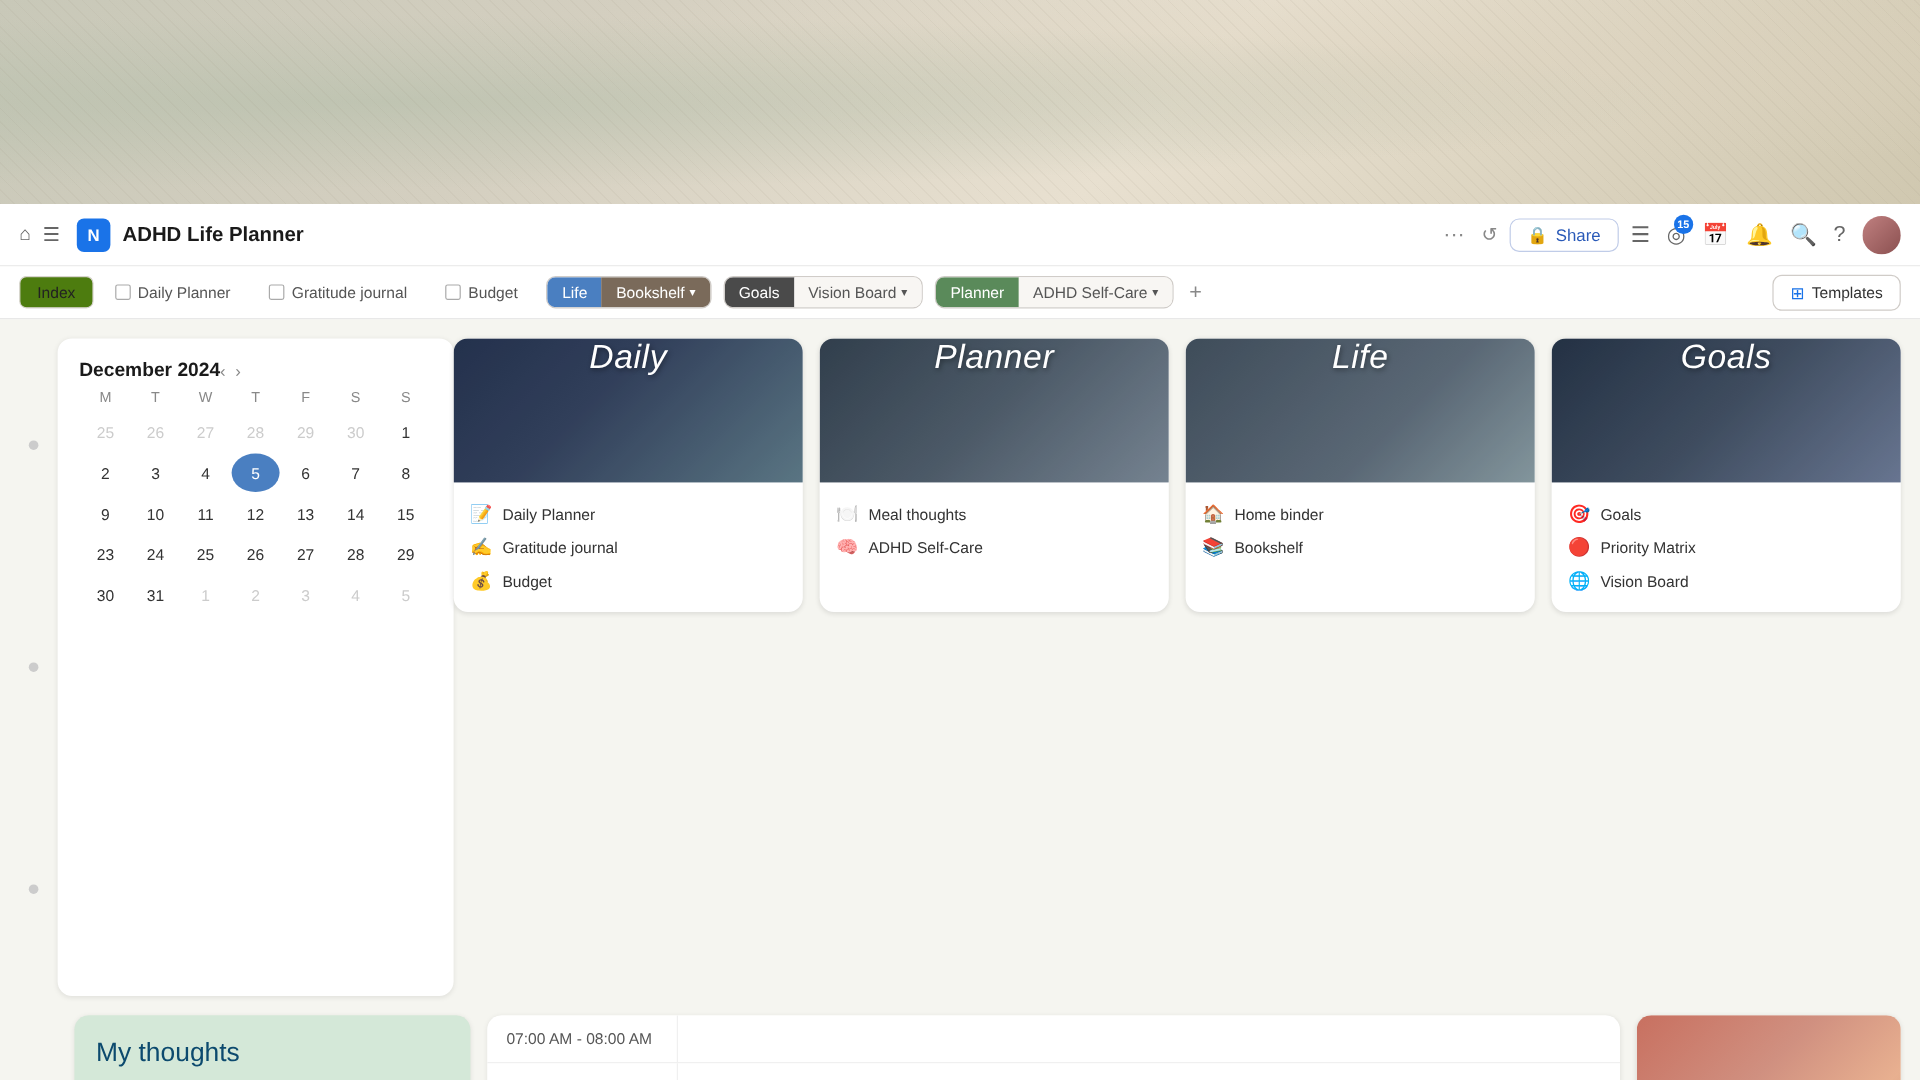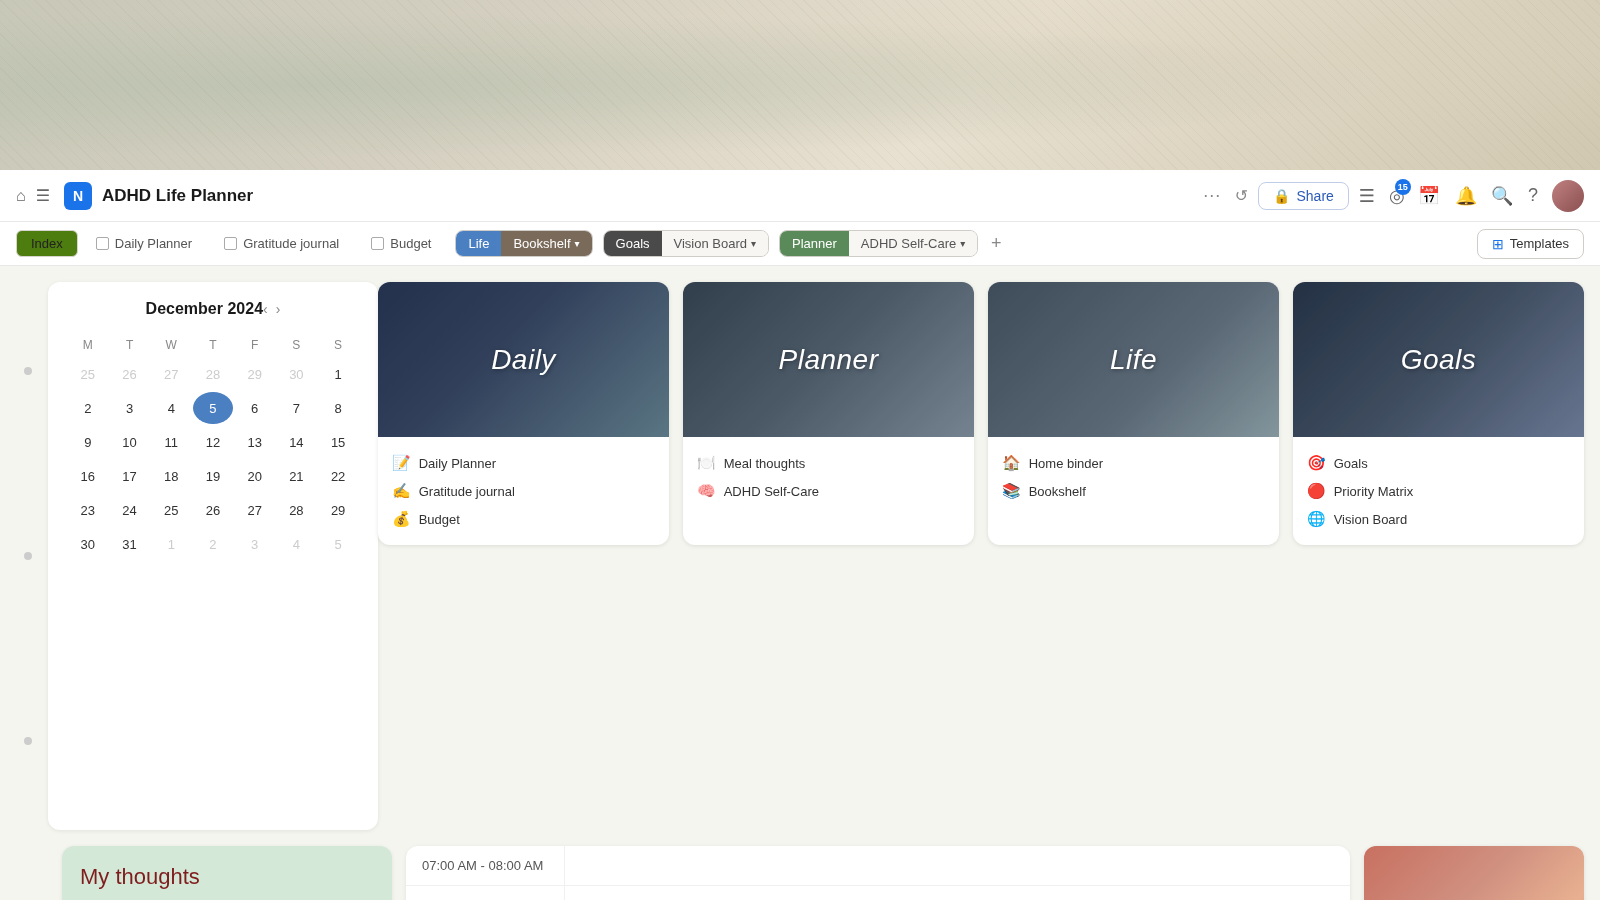--- a/index.html
+++ b/index.html
@@ -127,22 +127,21 @@
     
     .calendar-card {
       background: white;
       border-radius: 12px;
       padding: 18px;
       width: 330px;
       flex-shrink: 0;
       box-shadow: 0 1px 4px rgba(0,0,0,0.08);
     }
     .cal-header {
-      display: flex; align-items: center; justify-content: center;
-      margin-bottom: 14px;
+      display: flex; align-items: center; justify-content: flex-start;
     }
     .cal-title { font-size: 16px; font-weight: 700; color: #1a1a1a; }
     .cal-nav { display: flex; gap: 8px; }
     .cal-nav-btn { background: none; border: none; color: #888; cursor: pointer; font-size: 14px; }
     .cal-grid { width: 100%; }
     .cal-grid th {
       text-align: center; font-size: 12px; color: #888; font-weight: 500;
       padding: 4px 0; width: calc(100%/7);
     }
     .cal-grid td {
@@ -165,23 +164,23 @@
       align-content: start;
     }
     .section-card {
       border-radius: 12px;
       overflow: hidden;
       box-shadow: 0 1px 4px rgba(0,0,0,0.1);
       background: white;
       cursor: pointer;
     }
     .card-image {
-      height: 155px;
+      height: 120px;
       position: relative;
-      display: flex; align-items: center; justify-content: center;
+      display: flex; align-items: flex-start; justify-content: center;
     }
     .card-image.daily-bg {
       background: linear-gradient(135deg, #2a3a5a 0%, #3a4a6a 40%, #6a8a9a 100%);
     }
     .card-image.planner-bg {
       background: linear-gradient(135deg, #3a4a5a 0%, #5a6a7a 50%, #8a9aaa 100%);
     }
     .card-image.life-bg {
       background: linear-gradient(135deg, #4a5a6a 0%, #6a7a8a 60%, #9ab0b8 100%);
     }
@@ -204,21 +203,21 @@
     
     .bottom-section {
       display: flex; gap: 14px; padding: 0 16px 16px 16px;
     }
     .thoughts-card {
       width: 330px; flex-shrink: 0;
       background: #d4e8d8; border-radius: 12px;
       padding: 18px; min-height: 160px;
       box-shadow: 0 1px 4px rgba(0,0,0,0.08);
     }
-    .thoughts-title { font-size: 22px; font-weight: 300; color: #7f1d1d; margin-bottom: 14px; }
+    .thoughts-title { font-size: 22px; font-weight: 300; color: #0c4a6e; margin-bottom: 14px; }
     .schedule-card {
       flex: 1; background: white; border-radius: 12px;
       overflow: hidden; box-shadow: 0 1px 4px rgba(0,0,0,0.08);
     }
     .schedule-row {
       display: flex; border-bottom: 1px solid #f0f0f0;
       align-items: center;
     }
     .schedule-time {
       width: 159px; flex-shrink: 0; padding: 12px 16px;
@@ -383,29 +382,20 @@
           <tr class="cal-row">
             <td>9</td>
             <td>10</td>
             <td>11</td>
             <td>12</td>
             <td>13</td>
             <td>14</td>
             <td>15</td>
           </tr>
           <tr class="cal-row">
-            <td>16</td>
-            <td>17</td>
-            <td>18</td>
-            <td>19</td>
-            <td>20</td>
-            <td>21</td>
-            <td>22</td>
-          </tr>
-          <tr class="cal-row">
             <td>23</td>
             <td>24</td>
             <td>25</td>
             <td>26</td>
             <td>27</td>
             <td>28</td>
             <td>29</td>
           </tr>
           <tr class="cal-row">
             <td>30</td>

